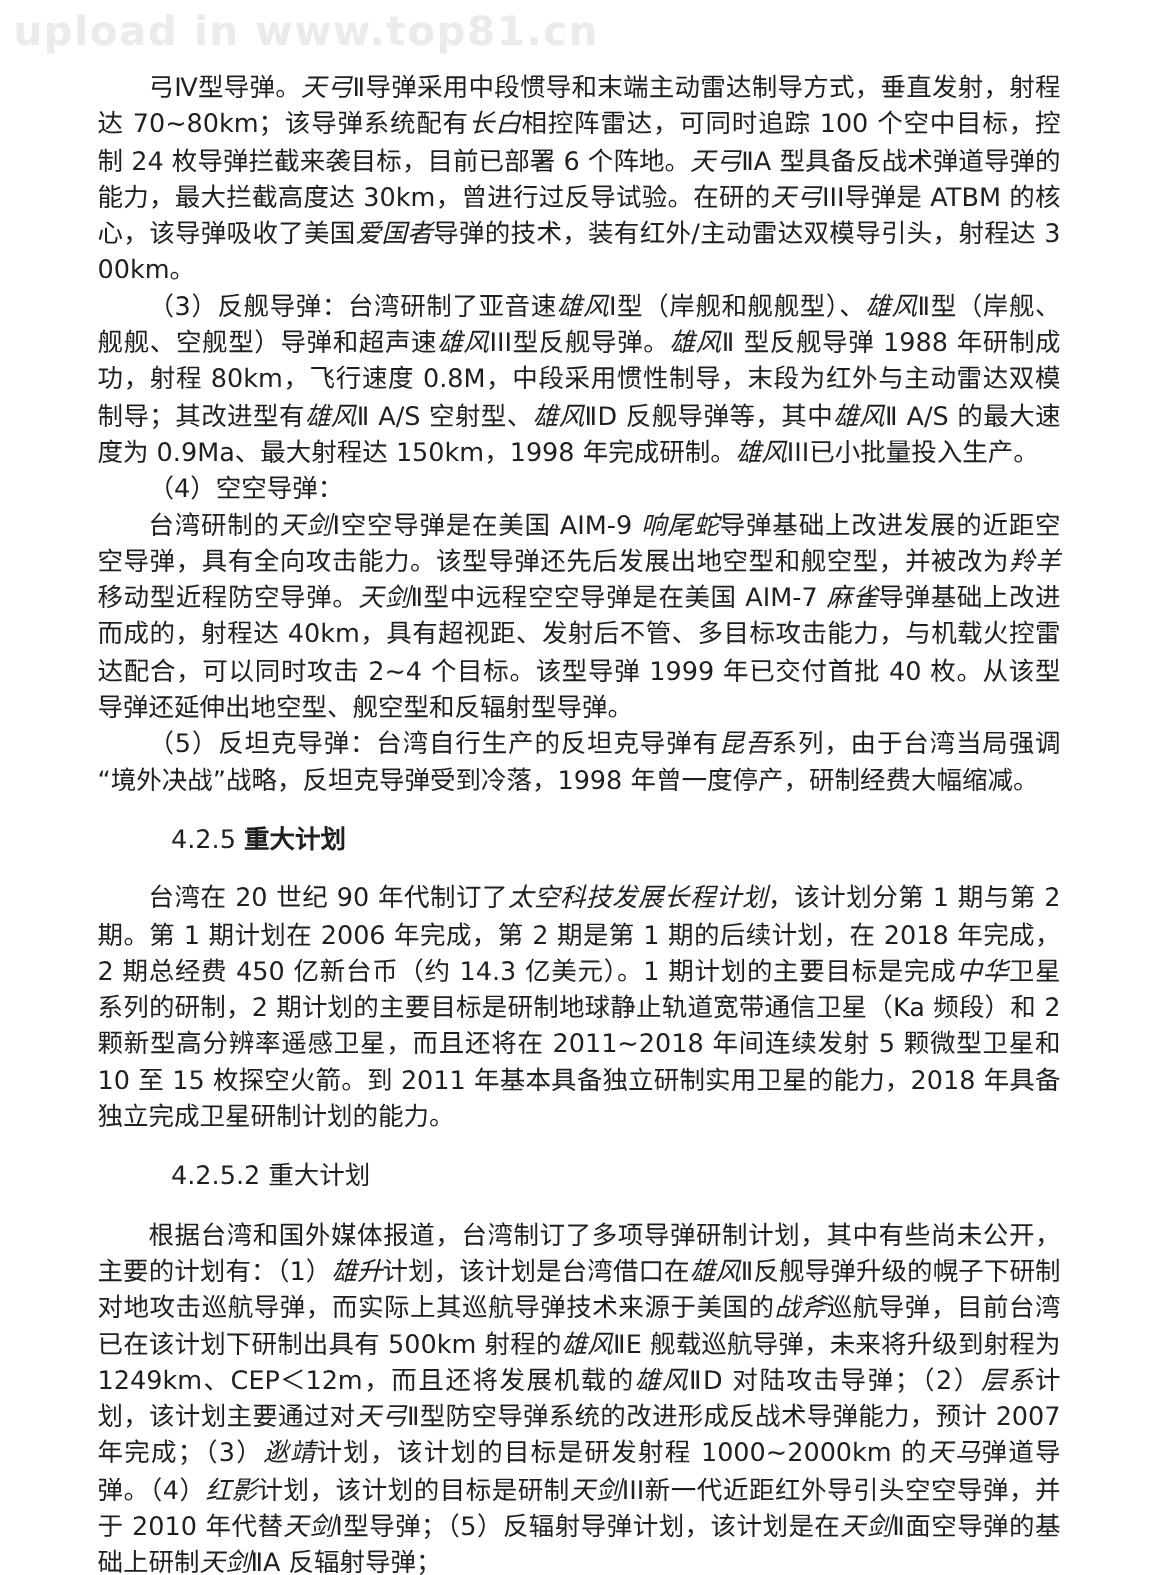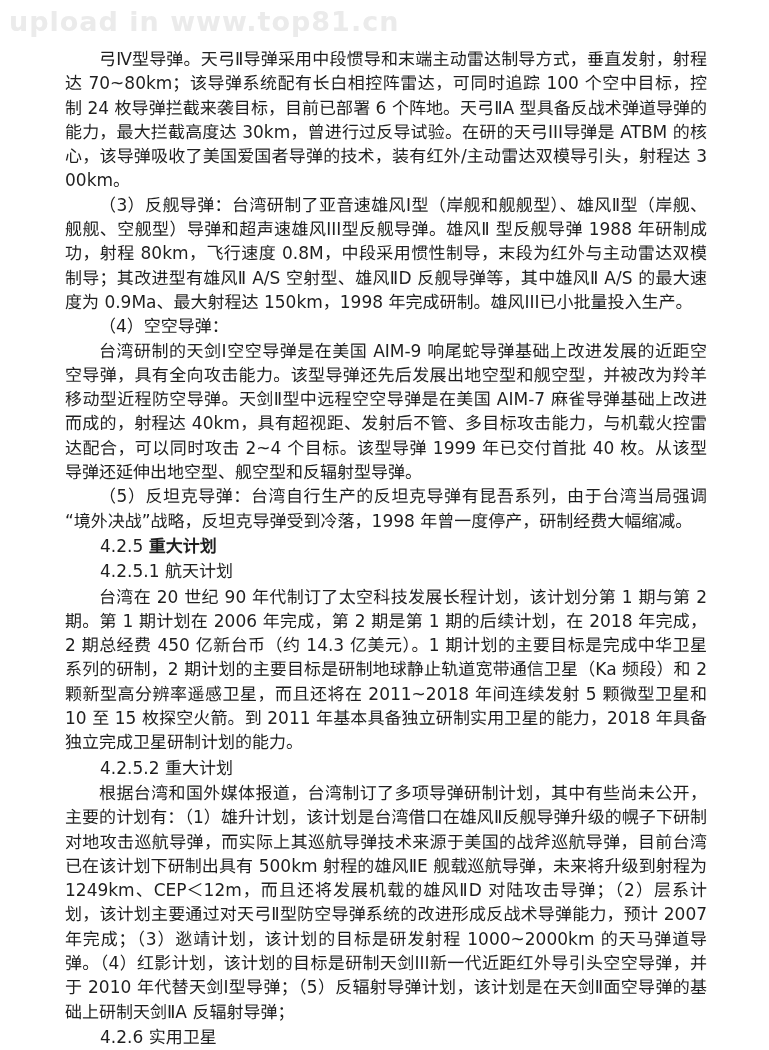--- a/index.html
+++ b/index.html
@@ -29,40 +29,40 @@
     font-size:17px;
     line-height:24.3px;
     text-align:justify;
   }
   .para{
     margin:0;
     text-indent:2em;
     word-break:break-all;
   }
   .heading-l3,.heading-l4{
-    margin:1px;
+    margin:15px;
     text-indent:2em;
   }
   .b{font-weight:bold;}
   .u{text-underline-offset:3px;}
   .kai{
     font-family:"DejaVu Serif","Liberation Serif",serif;
+    font-style:italic;
   }
 </style>
 </head>
 <body>
 
 <div class="watermark">upload in www.top81.cn</div>
 
 <div class="doc-body" id="doc-body">
     <p class="para">弓Ⅳ型导弹。<span class="kai">天弓</span>Ⅱ导弹采用中段惯导和末端主动雷达制导方式，垂直发射，射程达 70~80km；该导弹系统配有<span class="kai">长白</span><span class="u">相控阵雷达</span>，可同时追踪 100 个空中目标，控制 24 枚导弹<span class="u">拦截来袭目标</span>，目前已部署 6 个阵地。<span class="kai">天弓</span>ⅡA 型具备反战术<span class="u">弹道导弹</span>的能力，最大拦截高度达 30km，曾进行过反导试验。在研的<span class="kai">天弓</span>III导弹是 ATBM 的核心，该导弹吸收了美国<span class="kai">爱国者</span>导弹的技术，装有红外/主动雷达双模导引头，射程达 300km。</p>
     <p class="para">（3）<span class="u">反舰导弹</span>：台湾研制了亚音速<span class="kai">雄风</span>Ⅰ型（岸舰和舰舰型）、<span class="kai">雄风</span>Ⅱ型（岸舰、舰舰、<span class="u">空舰型</span>）导弹和超声速<span class="kai">雄风</span>III型<span class="u">反舰导弹</span>。<span class="kai">雄风</span>Ⅱ 型反舰导弹 1988 年研制成功，射程 80km，飞行速度 0.8M，中段采用惯性制导，末段为红外与主动雷达双模制导；其改进型有<span class="kai">雄风</span>Ⅱ A/S 空射型、<span class="kai">雄风</span>ⅡD 反舰导弹等，其中<span class="kai">雄风</span>Ⅱ A/S 的最大速度为 0.9Ma、最大射程达 150km，1998 年完成研制。<span class="kai">雄风</span>III已小批量投入生产。</p>
     <p class="para">（4）<span class="u">空空导弹</span>：</p>
     <p class="para">台湾研制的<span class="kai">天剑</span>Ⅰ<span class="u">空空导弹</span>是在美国 AIM-9 <span class="kai">响尾蛇</span>导弹基础上改进发展的近距<span class="u">空空导弹</span>，具有全向攻击能力。该型导弹还先后发展出<span class="u">地空型</span>和<span class="u">舰空型</span>，并被改为<span class="kai">羚羊</span>移动型近程防空导弹。<span class="kai">天剑</span>Ⅱ型中远程<span class="u">空空导弹</span>是在美国 AIM-7 <span class="kai">麻雀</span>导弹基础上改进而成的，射程达 40km，具有超视距、发射后不管、多目标攻击能力，与机载火控雷达配合，可以同时攻击 2~4 个目标。该型导弹 1999 年已交付首批 40 枚。从该型导弹还延伸出<span class="u">地空型</span>、<span class="u">舰空型</span>和反辐射型导弹。</p>
     <p class="para">（5）反坦克导弹：台湾自行生产的反坦克导弹有<span class="kai">昆吾</span>系列，由于台湾当局强调“境外决战”战略，反坦克导弹受到冷落，1998 年曾一度停产，研制经费大幅缩减。</p>
     <p class="heading-l3">4.2.5 <span class="b">重大计划</span></p>
-    <p class="heading-l4">4.2.5.1 航天计划</p>
     <p class="para">台湾在 20 世纪 90 年代制订了<span class="kai">太空科技发展长程计划</span>，该计划分第 1 期与第 2 期。第 1 期计划在 2006 年完成，第 2 期是第 1 期的后续计划，在 2018 年完成，2 期总经费 450 亿新台币（约 14.3 亿美元）。1 期计划的主要目标是完成<span class="kai">中华</span><span class="u">卫星</span>系列的研制，2 期计划的主要目标是研制地球静止轨道宽带<span class="u">通信卫星</span>（Ka 频段）和 2 颗新型高分辨率<span class="u">遥感卫星</span>，而且还将在 2011~2018 年间连续发射 5 颗<span class="u">微型卫星</span>和 10 至 15 枚<span class="u">探空火箭</span>。到 2011 年基本具备独立研制<span class="u">实用卫星</span>的能力，2018 年具备独立完成<span class="u">卫星研制计划</span>的能力。</p>
     <p class="heading-l4">4.2.5.2 重大计划</p>
     <p class="para">根据台湾和国外媒体报道，台湾制订了多项导弹研制计划，其中有些尚未公开，主要的计划有：（1）<span class="kai">雄升</span>计划，该计划是台湾借口在<span class="kai">雄风</span>Ⅱ<span class="u">反舰导弹</span>升级的幌子下研制<span class="u">对地攻击巡航导弹</span>，而实际上其<span class="u">巡航导弹</span>技术来源于美国的<span class="kai">战斧</span><span class="u">巡航导弹</span>，目前台湾已在该计划下研制出具有 500km 射程的<span class="kai">雄风</span>ⅡE 舰载<span class="u">巡航导弹</span>，未来将升级到射程为 1249km、CEP＜12m，而且还将发展机载的<span class="kai">雄风</span>ⅡD 对陆攻击导弹；（2）<span class="kai">层系</span>计划，该计划主要通过对<span class="kai">天弓</span>Ⅱ型防空导弹系统的改进形成<span class="u">反战术导弹</span>能力，预计 2007 年完成；（3）<span class="kai">逖靖</span>计划，该计划的目标是研发射程 1000~2000km 的<span class="kai">天马</span><span class="u">弹道导弹</span>。（4）<span class="kai">红影</span>计划，该计划的目标是研制<span class="kai">天剑</span>III新一代近距红外导引头<span class="u">空空导弹</span>，并于 2010 年代替<span class="kai">天剑</span>Ⅰ型导弹；（5）<span class="u">反辐射导弹</span>计划，该计划是在<span class="kai">天剑</span>Ⅱ<span class="u">面空导弹</span>的基础上研制<span class="kai">天剑</span>ⅡA <span class="u">反辐射导弹</span>；</p>
     <p class="heading-l4">4.2.6 实用卫星</p>
     <p class="para">台湾的航天与导弹产品研制在技术上主要依赖美国，通过与美国的合作完成产品研制，主要的合作项目包括系列、、、、冲压发动机等多种战术导弹。近年来台湾积极寻求与法国、俄罗斯、以色列的合作，在亚洲寻求与印度、新加坡合作。例如，台湾与法国合作研制了 II ，委托俄罗斯制造，与新加坡共同投资购买 1 号等。</p>
   </div>
 
 </body></html>

